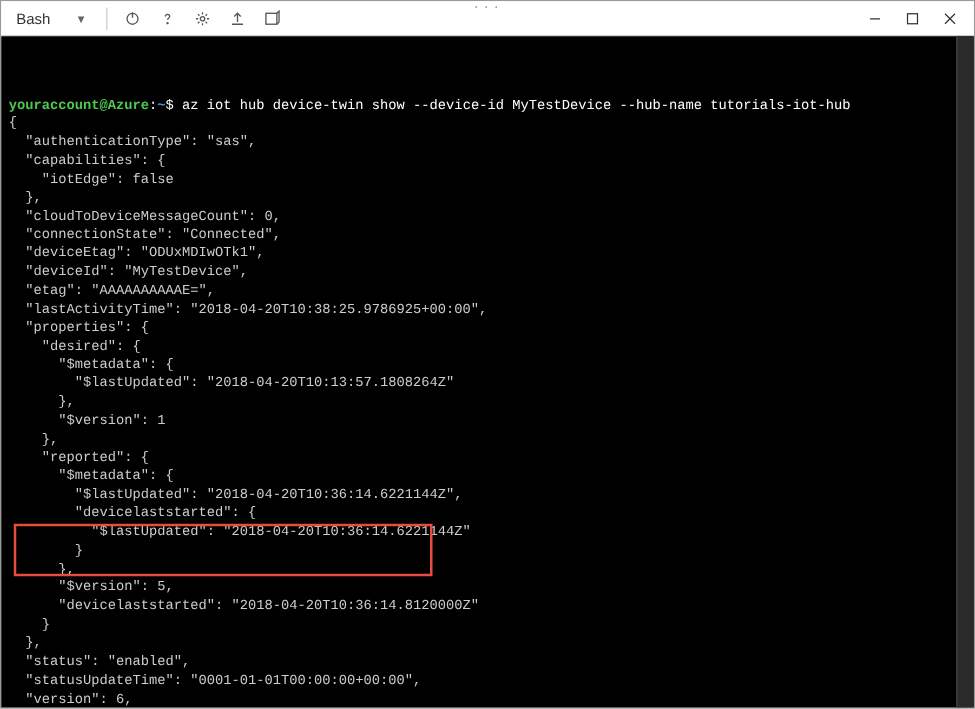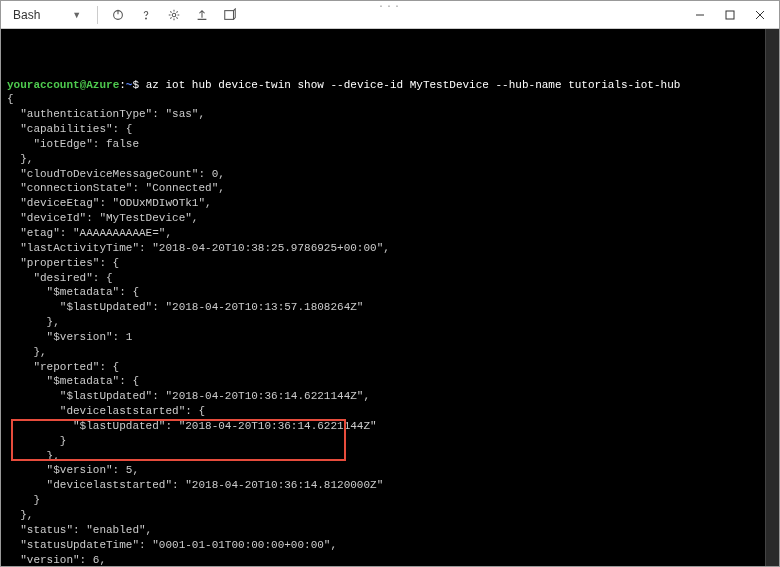--- a/index.html
+++ b/index.html
@@ -37,21 +37,21 @@
       align-items: center;
       gap: 4px;
     }
     .shell-select {
       display: flex;
       align-items: center;
       padding: 2px 8px;
       font-family: -apple-system, 'Segoe UI', sans-serif;
       font-size: 12px;
       color: #333;
-      gap: 32px;
+      gap: 20px;
       cursor: pointer;
     }
     .chev {
       font-size: 9px;
       color: #666;
     }
     .titlebar-divider {
       width: 1px;
       height: 18px;
       background: #ccc;

